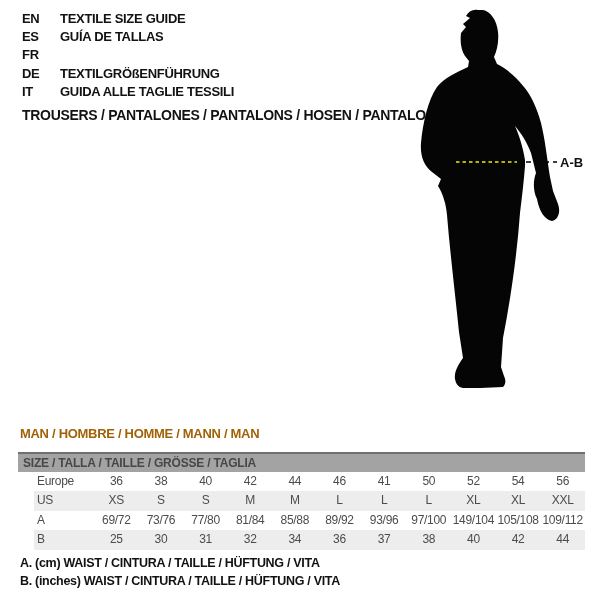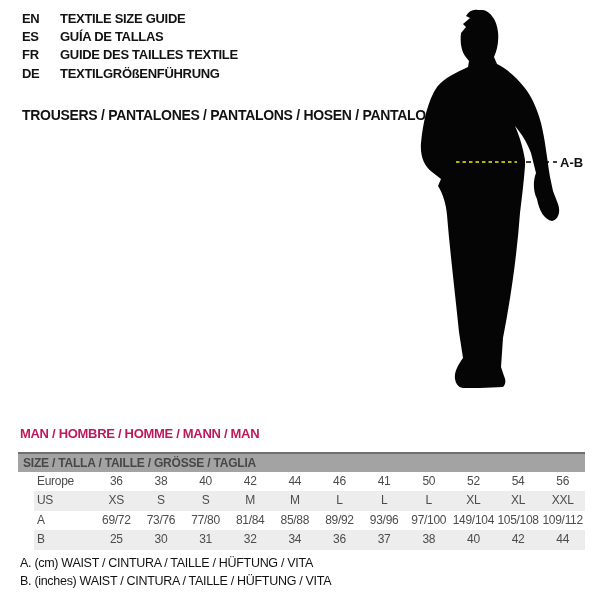--- a/index.html
+++ b/index.html
@@ -24,21 +24,21 @@
   }
 
   
   .figure-wrap { position:absolute; left:400px; top:0; width:200px; height:430px; }
   .figure-wrap svg { display:block; }
   .measure-text { font-family:"Liberation Sans", sans-serif; font-size:13px; font-weight:600; fill:#121212; }
 
   
   .section-title {
     position:absolute; left:20px; top:426px;
-    font-weight:bold; font-size:13px; color:#be185d; letter-spacing:-0.3px; white-space:nowrap;
+    font-weight:bold; font-size:13px; color:#a16207; letter-spacing:-0.3px; white-space:nowrap;
   }
 
   
   .size-table { position:absolute; left:18px; top:452px; width:567px; }
   .thead {
     height:19.5px; line-height:19.5px;
     background:#a3a3a3; border-top:2px solid #6f6f6f;
     padding-left:5px; box-sizing:border-box;
     font-weight:bold; font-size:12px; color:#47474a; letter-spacing:-0.2px; white-space:nowrap;
   }
@@ -50,44 +50,47 @@
   .trow .cell {
     font-size:12px; color:#4c4c4e; letter-spacing:-0.3px;
     text-align:center; white-space:nowrap; overflow:visible;
   }
   .trow .rlabel { text-align:left; padding-left:3px; }
 
   
   .footnotes { position:absolute; left:20px; top:554px; }
   .footnote {
     height:18.2px; line-height:18.2px;
-    font-weight:normal; font-size:12.5px; color:#121212; letter-spacing:-0.3px; white-space:nowrap;
+    font-weight:bold; font-size:12.5px; color:#121212; letter-spacing:-0.3px; white-space:nowrap;
   }
 </style>
 </head>
 <body>
 
 <div class="page">
 
   <div class="lang-block">
     <div class="lang-row">
       <span class="lang-code">EN</span>
       <span class="lang-label">TEXTILE SIZE GUIDE</span>
     </div>
     <div class="lang-row">
       <span class="lang-code">ES</span>
       <span class="lang-label">GUÍA DE TALLAS</span>
     </div>
     <div class="lang-row">
       <span class="lang-code">FR</span>
-      <span class="lang-label">GUIDE DES TAILLES TEXTILE</span>
     </div>
     <div class="lang-row">
       <span class="lang-code">DE</span>
       <span class="lang-label">TEXTILGRÖßENFÜHRUNG</span>
+    </div>
+    <div class="lang-row">
+      <span class="lang-code">IT</span>
+      <span class="lang-label">GUIDA ALLE TAGLIE TESSILI</span>
     </div>
   </div>
 
   <div class="garment-title">TROUSERS / PANTALONES / PANTALONS / HOSEN / PANTALONI</div>
 
   <div class="figure-wrap">
     <svg width="200" height="430" viewBox="0 0 200 430">
 
       <line x1="117" y1="162" x2="157" y2="162" stroke="#000000" stroke-width="1.4" stroke-dasharray="5 4"></line>
 

